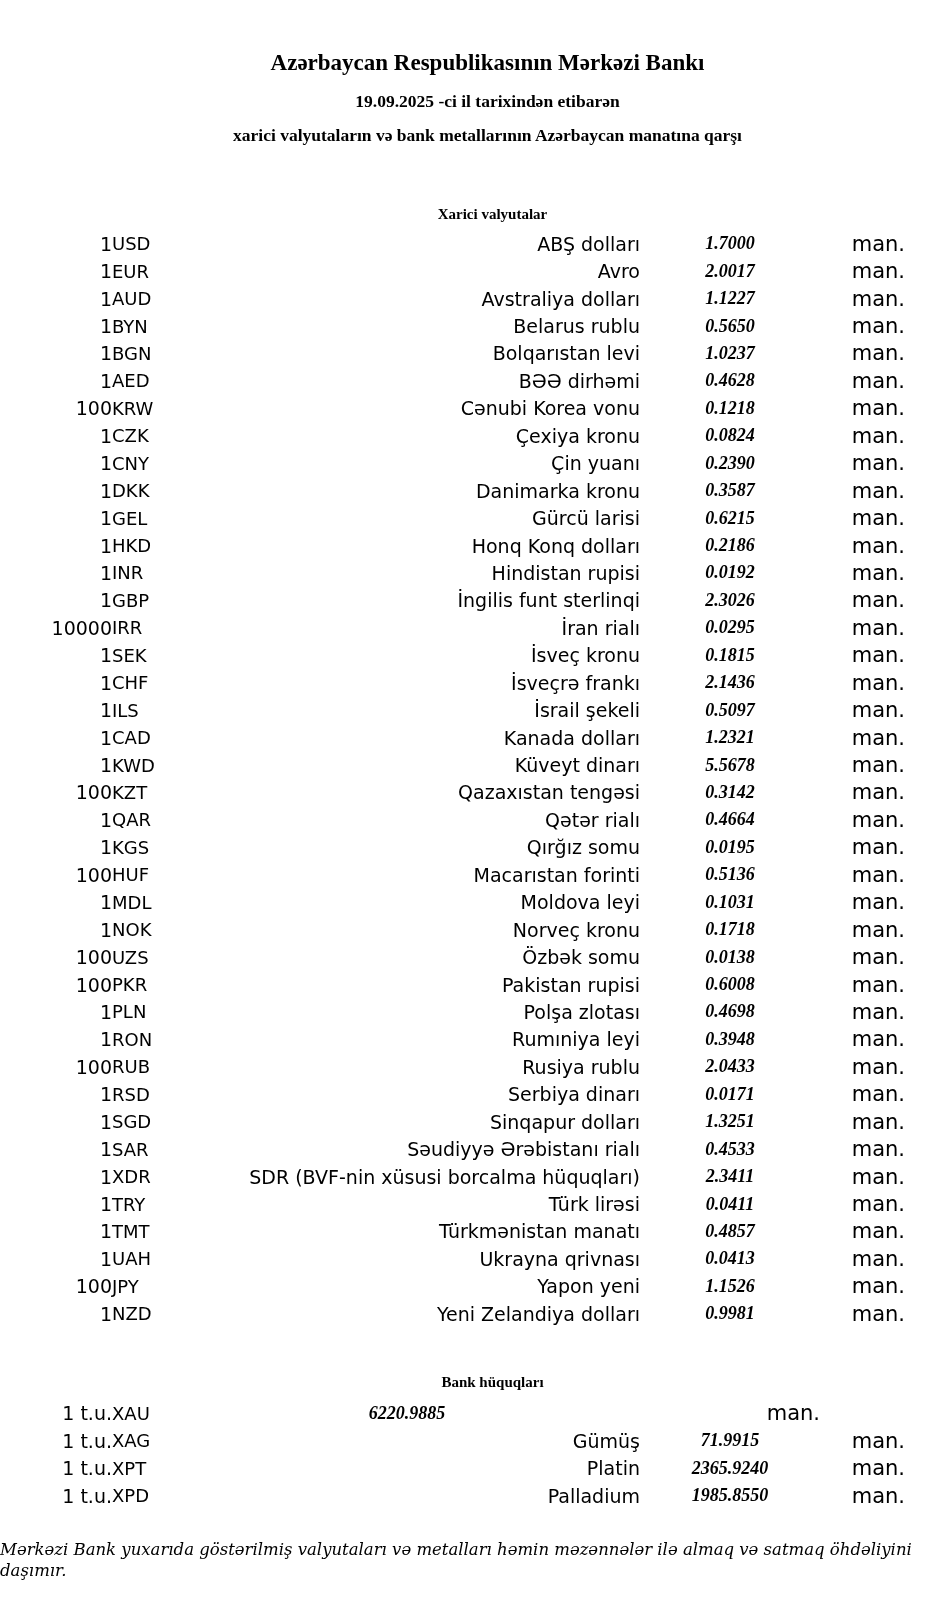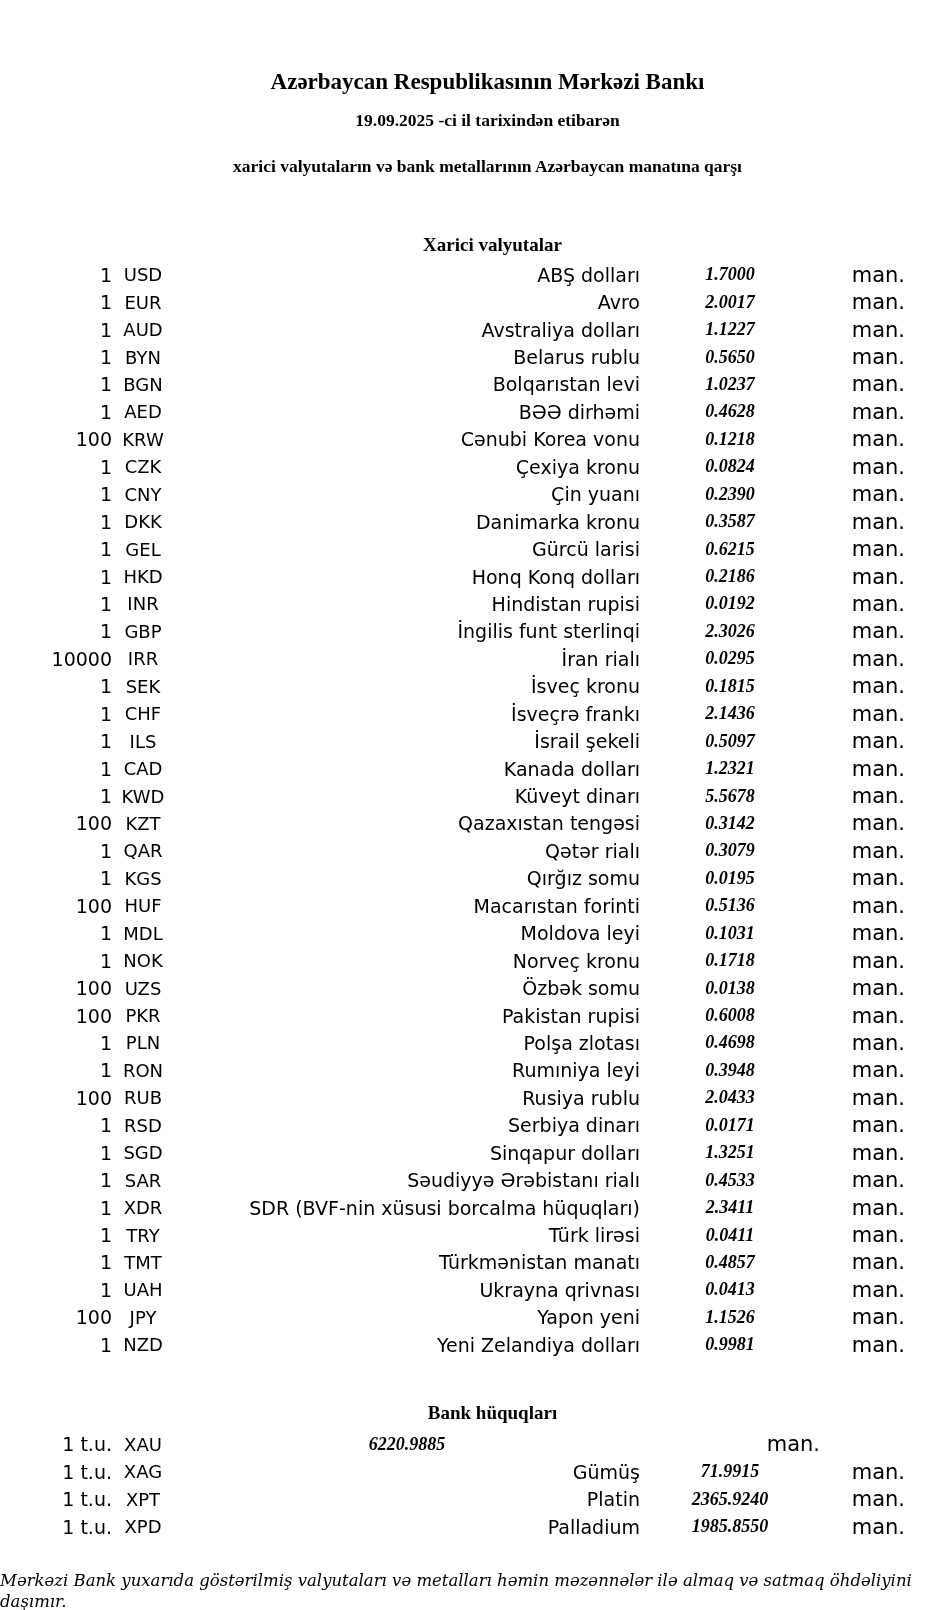--- a/index.html
+++ b/index.html
@@ -14,46 +14,46 @@
     overflow: hidden;
     font-family: "DejaVu Sans", sans-serif;
   }
   .doc {
     width: 945px;
     height: 1610px;
     position: relative;
   }
   .doc-header {
     text-align: center;
-    padding-top: 67px;
+    padding-top: 48px;
     margin-left: 30px;
     font-family: "Liberation Serif", "DejaVu Serif", serif;
     font-weight: bold;
   }
   .bank-name {
     font-size: 23px;
     line-height: 30px;
     margin: 0;
   }
   .date-line {
     font-size: 17.5px;
     line-height: 22px;
     margin-top: 12px;
   }
   .subtitle-line {
     font-size: 17.5px;
     line-height: 22px;
-    margin-top: 24px;
+    margin-top: 12px;
   }
   .section-title {
     text-align: center;
     margin: 0 0 0 40px;
     font-family: "Liberation Serif", "DejaVu Serif", serif;
     font-weight: bold;
-    font-size: 19px;
+    font-size: 15px;
     line-height: 24px;
   }
   .section-title.currencies { margin-top: 56px; }
   .section-title.metals     { margin-top: 42px; }
 
   .rows {
     margin-top: 4px;
   }
   .rows.metal-rows { margin-top: 6px; }
 
@@ -62,21 +62,21 @@
     grid-template-columns: 112px 62px 466px 180px 85px;
     height: 27.45px;
     align-items: center;
   }
   .cell { white-space: nowrap; }
   .cell.qty {
     text-align: right;
     font-size: 19px;
   }
   .cell.code {
-    text-align: center;
+    text-align: left;
     font-size: 18px;
   }
   .cell.name {
     text-align: right;
     padding-left: 3px;
     font-size: 19px;
   }
   .cell.rate {
     text-align: center;
     font-family: "Liberation Serif", "DejaVu Serif", serif;
@@ -255,21 +255,21 @@
           <span class="cell qty">100</span>
           <span class="cell code">KZT</span>
           <span class="cell name">Qazaxıstan tengəsi</span>
           <span class="cell rate">0.3142</span>
           <span class="cell unit">man.</span>
         </div>
         <div class="row">
           <span class="cell qty">1</span>
           <span class="cell code">QAR</span>
           <span class="cell name">Qətər rialı</span>
-          <span class="cell rate">0.3079</span>
+          <span class="cell rate">0.4664</span>
           <span class="cell unit">man.</span>
         </div>
         <div class="row">
           <span class="cell qty">1</span>
           <span class="cell code">KGS</span>
           <span class="cell name">Qırğız somu</span>
           <span class="cell rate">0.0195</span>
           <span class="cell unit">man.</span>
         </div>
         <div class="row">

